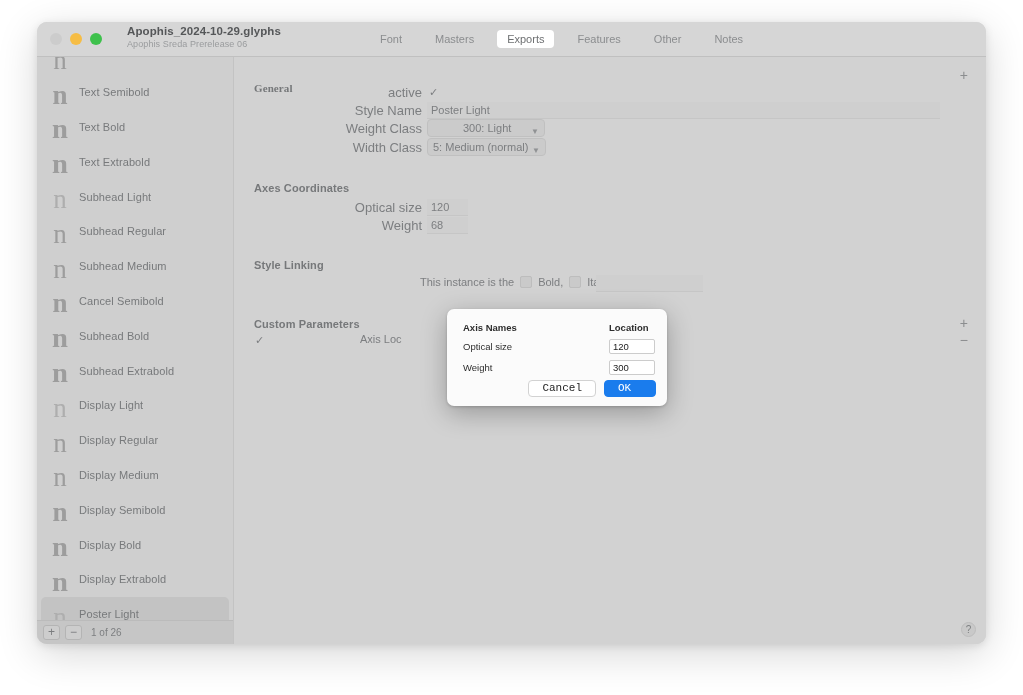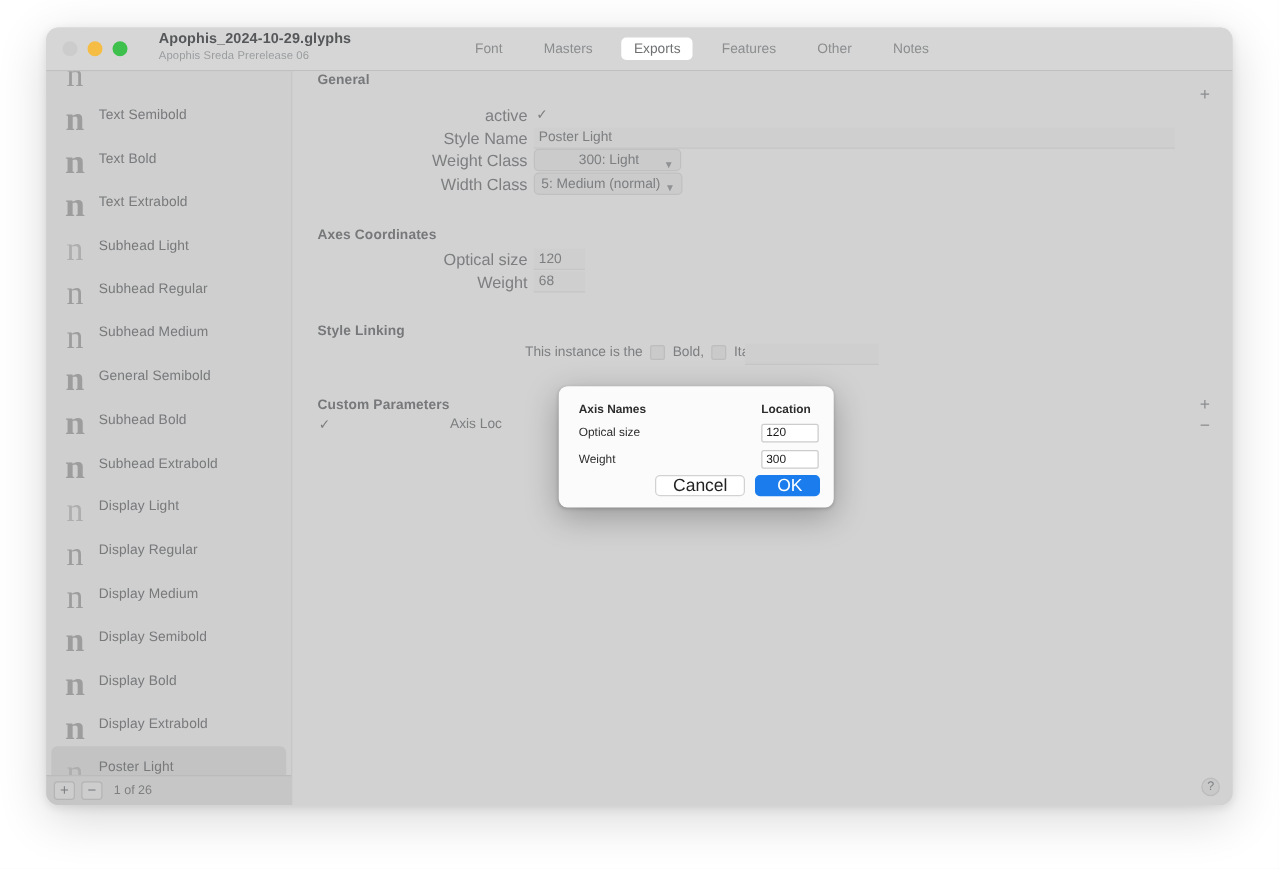--- a/index.html
+++ b/index.html
@@ -336,28 +336,29 @@
   .sheet-hdr.loc { width: 46px; text-align: left; }
 
   .sheet-buttons {
     position: absolute;
     right: 11px;
     bottom: 9px;
     display: flex;
     gap: 8px;
   }
   .btn {
-    font-size: 14px;
+    font-size: 11px;
     height: 17px;
     line-height: 15px;
     padding: 0 13px;
     border-radius: 4px;
     box-sizing: border-box;
-    text-align: right;
+    text-align: left;
     white-space: nowrap;
+    font-family: Liberation Mono, monospace;
   }
   .btn.cancel {
     background: #ffffff;
     border: 1px solid #d2d2d2;
     color: #232323;
   }
   .btn.ok {
     background: #1a7ced;
     border: 1px solid #1a7ced;
     color: #ffffff;
@@ -416,21 +417,21 @@
             <div class="inst-row">
               <div class="inst-glyph" style="font-weight: normal;">n</div>
               <div class="inst-label">Subhead Regular</div>
             </div>
             <div class="inst-row">
               <div class="inst-glyph" style="font-weight: normal;">n</div>
               <div class="inst-label">Subhead Medium</div>
             </div>
             <div class="inst-row">
               <div class="inst-glyph" style="font-weight: bold;">n</div>
-              <div class="inst-label">General Semibold</div>
+              <div class="inst-label">Cancel Semibold</div>
             </div>
             <div class="inst-row">
               <div class="inst-glyph" style="font-weight: bold; transform: scaleX(1.06);">n</div>
               <div class="inst-label">Subhead Bold</div>
             </div>
             <div class="inst-row">
               <div class="inst-glyph" style="font-weight: bold; transform: scaleX(1.06);">n</div>
               <div class="inst-label">Subhead Extrabold</div>
             </div>
             <div class="inst-row">
@@ -465,21 +466,21 @@
         </div>
       <div class="sidebar-footer">
         <div class="mini-btn">+</div>
         <div class="mini-btn">−</div>
         <div class="count-text">1 of 26</div>
       </div>
     </div>
 
     <div class="main">
 
-      <div class="section-title" style="left:20px; top:1px;">General</div>
+      <div class="section-title" style="left:20px; top:25px;font-family:Liberation Serif, serif;">General</div>
       <div class="plusminus" style="right:18px; top:11px;">+</div>
 
       <div class="frow" style="left:0; top:28px; width:188px; justify-content:flex-end;">
         <span class="flabel">active</span>
       </div>
       <div style="position:absolute; left:195px; top:30px;"><span class="check"></span></div>
 
       <div class="frow" style="left:0; top:46px; width:188px; justify-content:flex-end;">
         <span class="flabel">Style Name</span>
       </div>

